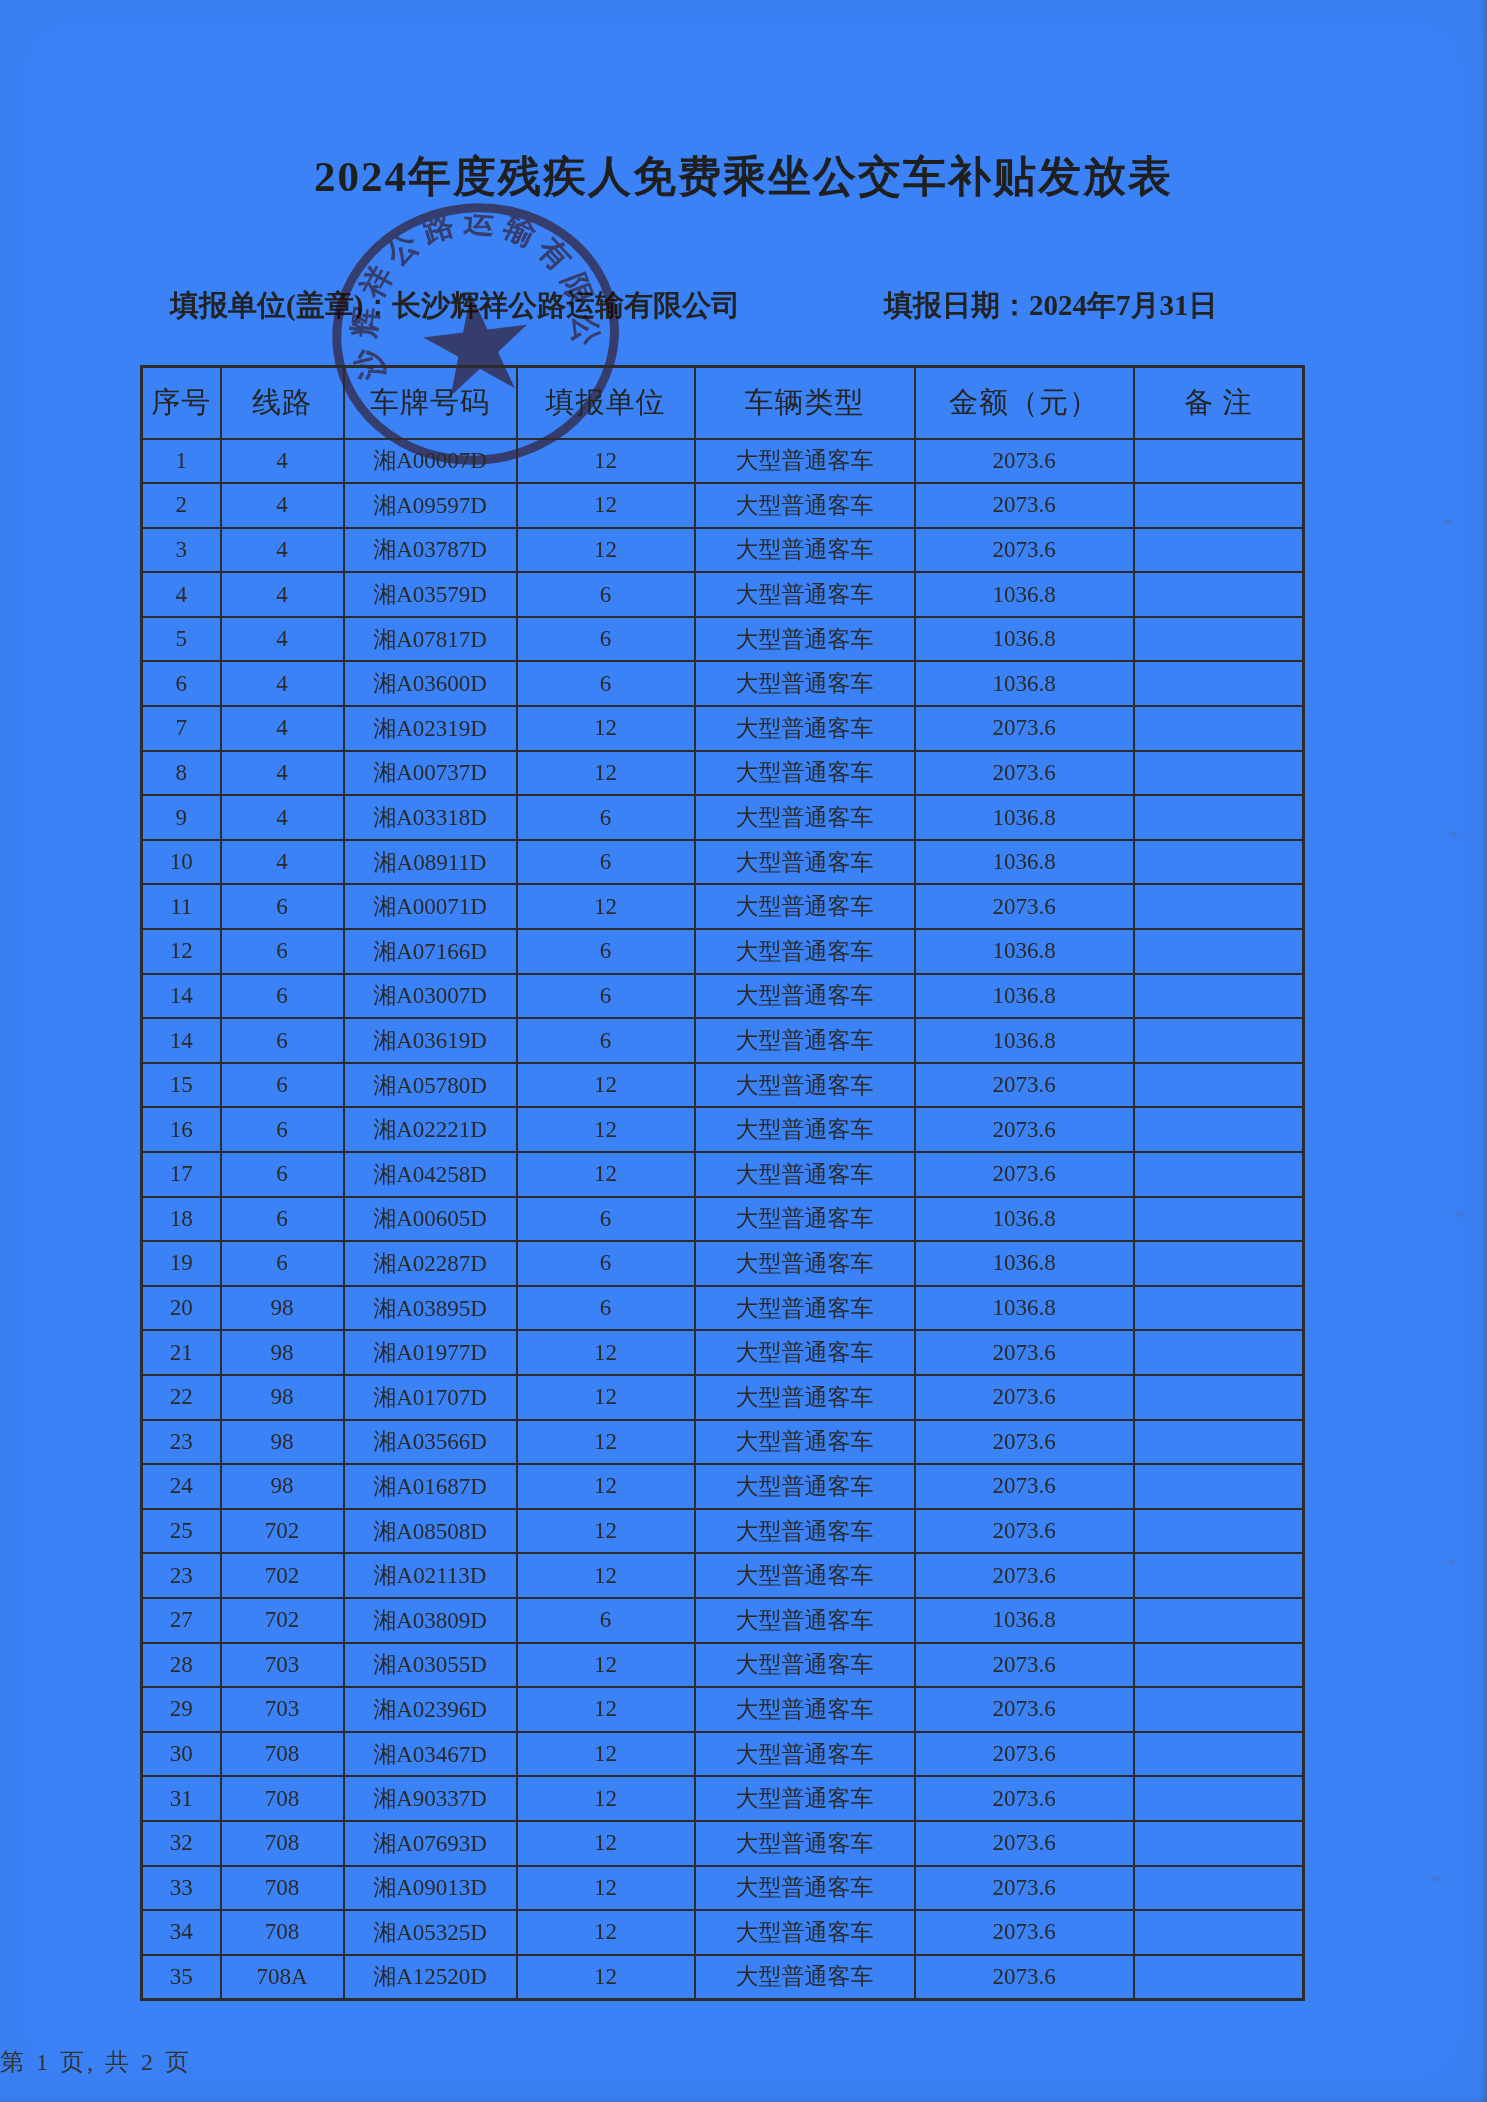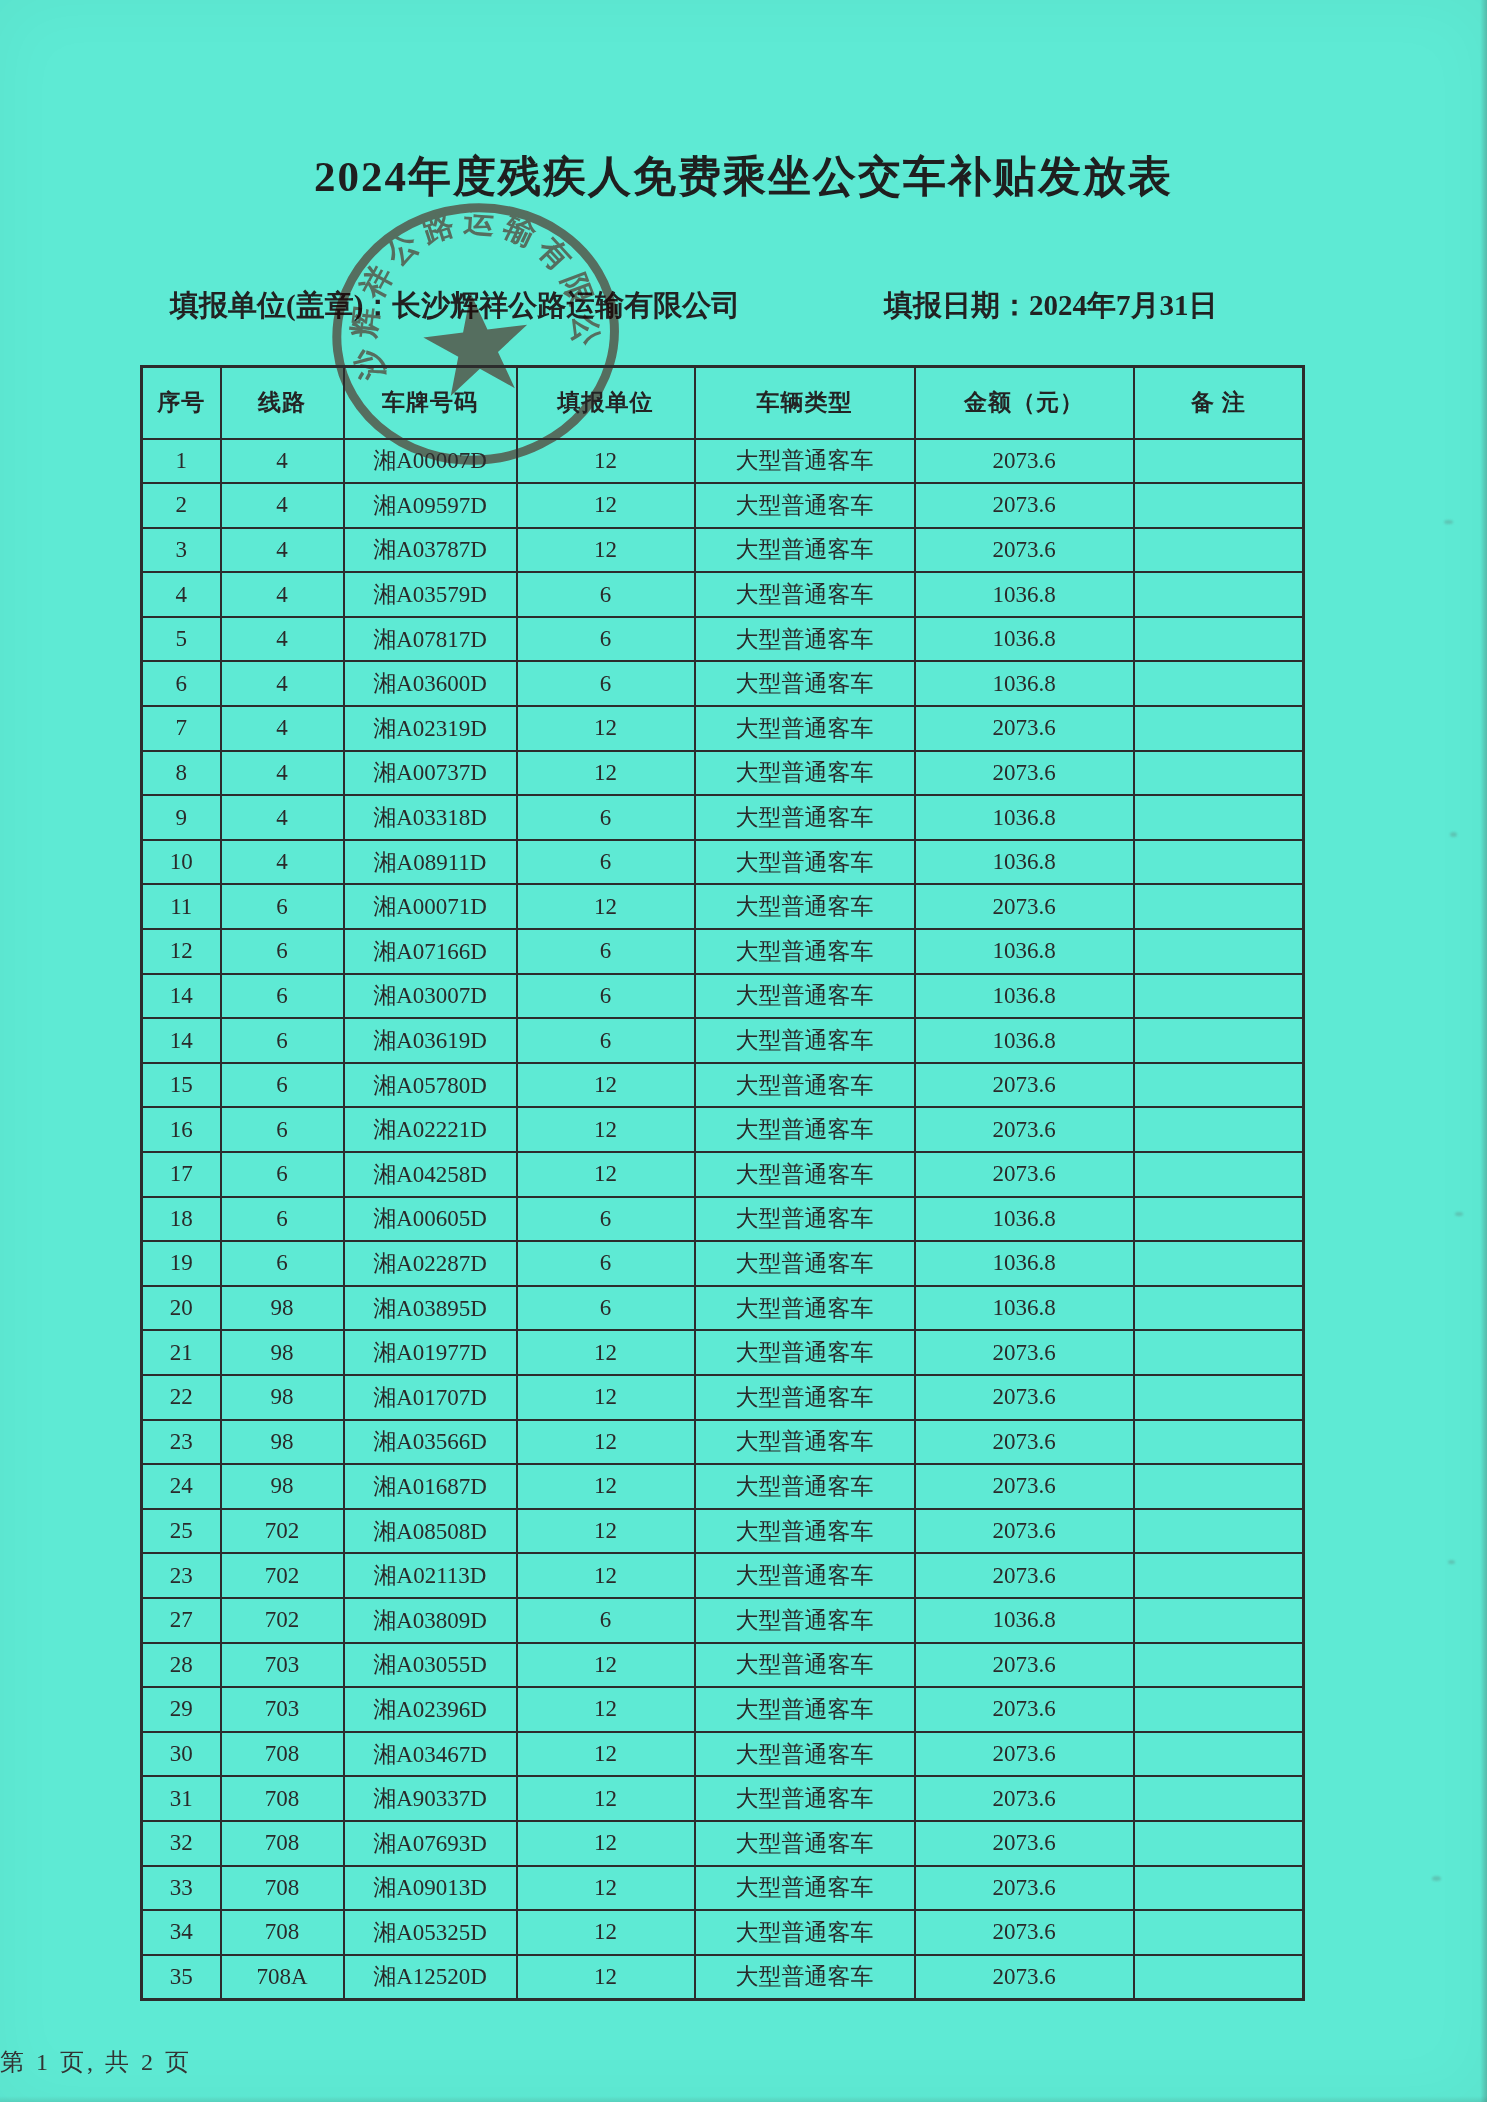--- a/index.html
+++ b/index.html
@@ -4,21 +4,21 @@
 <style>
   * { margin: 0; padding: 0; box-sizing: border-box; }
   html, body { background: #e8e8e8; }
   body { font-family: "Liberation Serif", "DejaVu Serif", serif; }
 
   .page {
     position: relative;
     width: 1487px;
     height: 2102px;
     margin: 0 auto;
-    background: #5eead4;
+    background: #3b82f6;
     color: #262626;
     overflow: hidden;
     box-shadow: inset 0 0 70px rgba(0,0,0,0.035);
   }
   .edge-right {
     position: absolute; top: 0; right: 0; width: 7px; height: 100%;
     background: linear-gradient(to left, rgba(60,60,60,0.25), rgba(60,60,60,0.0));
   }
   .edge-bottom {
     position: absolute; bottom: 0; left: 0; width: 100%; height: 6px;
@@ -73,22 +73,22 @@
     border-collapse: collapse;
     table-layout: fixed;
   }
   table.subsidy, table.subsidy th, table.subsidy td {
     border: 2px solid #2c2c2c;
   }
   table.subsidy { border-width: 3px; }
   table.subsidy thead tr { height: 72px; }
   table.subsidy tbody tr { height: 44.6px; }
   table.subsidy th {
-    font-size: 23px;
-    font-weight: 700;
+    font-size: 29px;
+    font-weight: 400;
     letter-spacing: 1px;
     text-align: center;
     vertical-align: middle;
     color: #242424;
   }
   table.subsidy td {
     font-size: 23px;
     text-align: center;
     vertical-align: middle;
     color: #2a2a2a;

